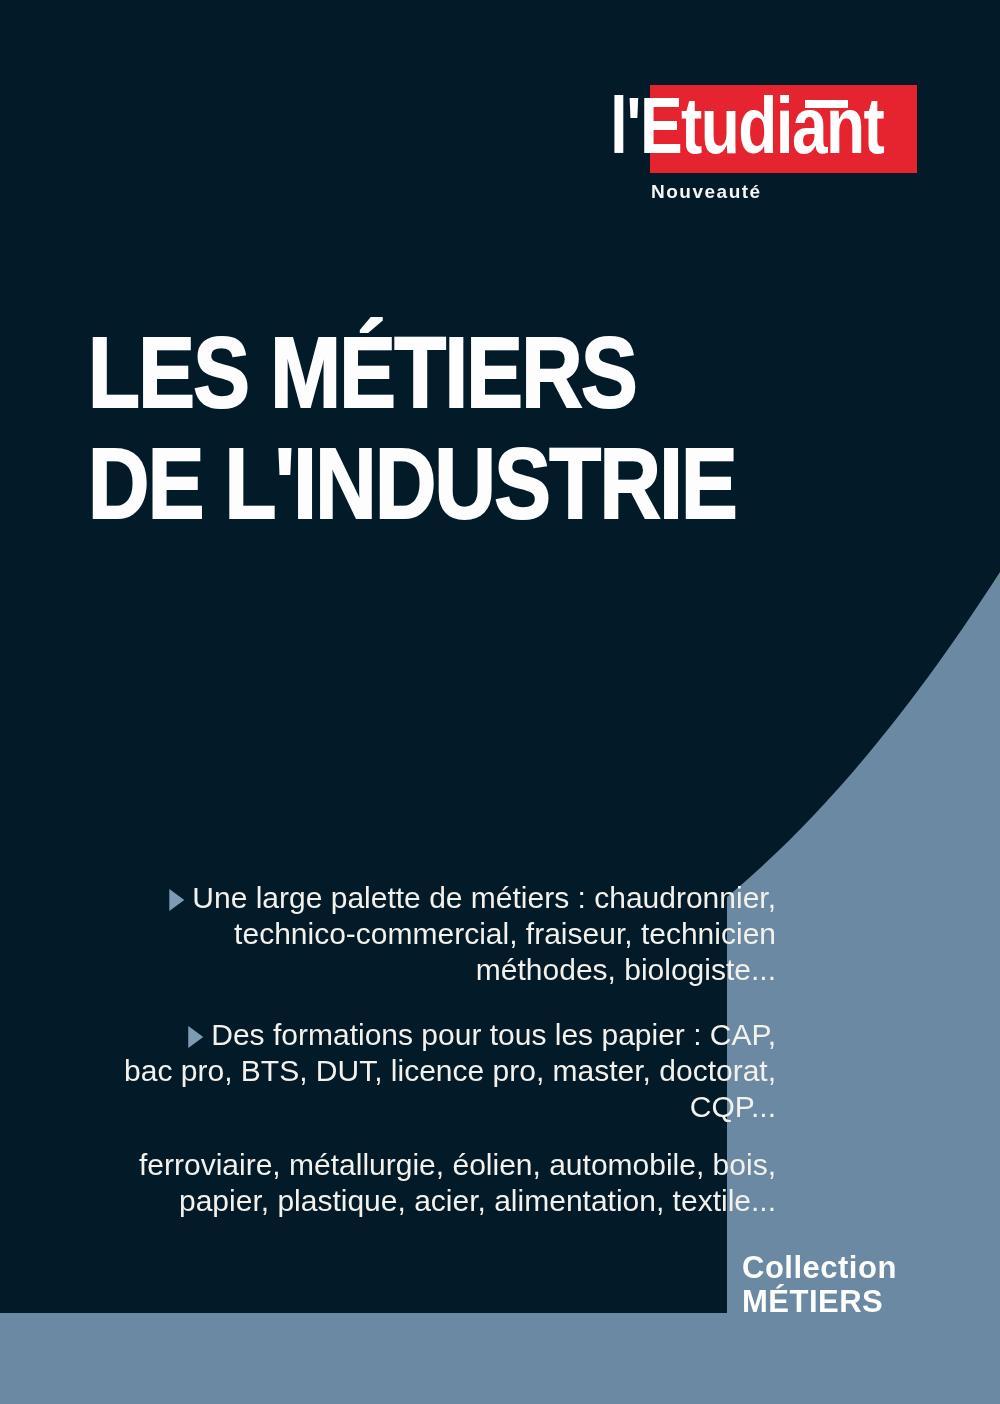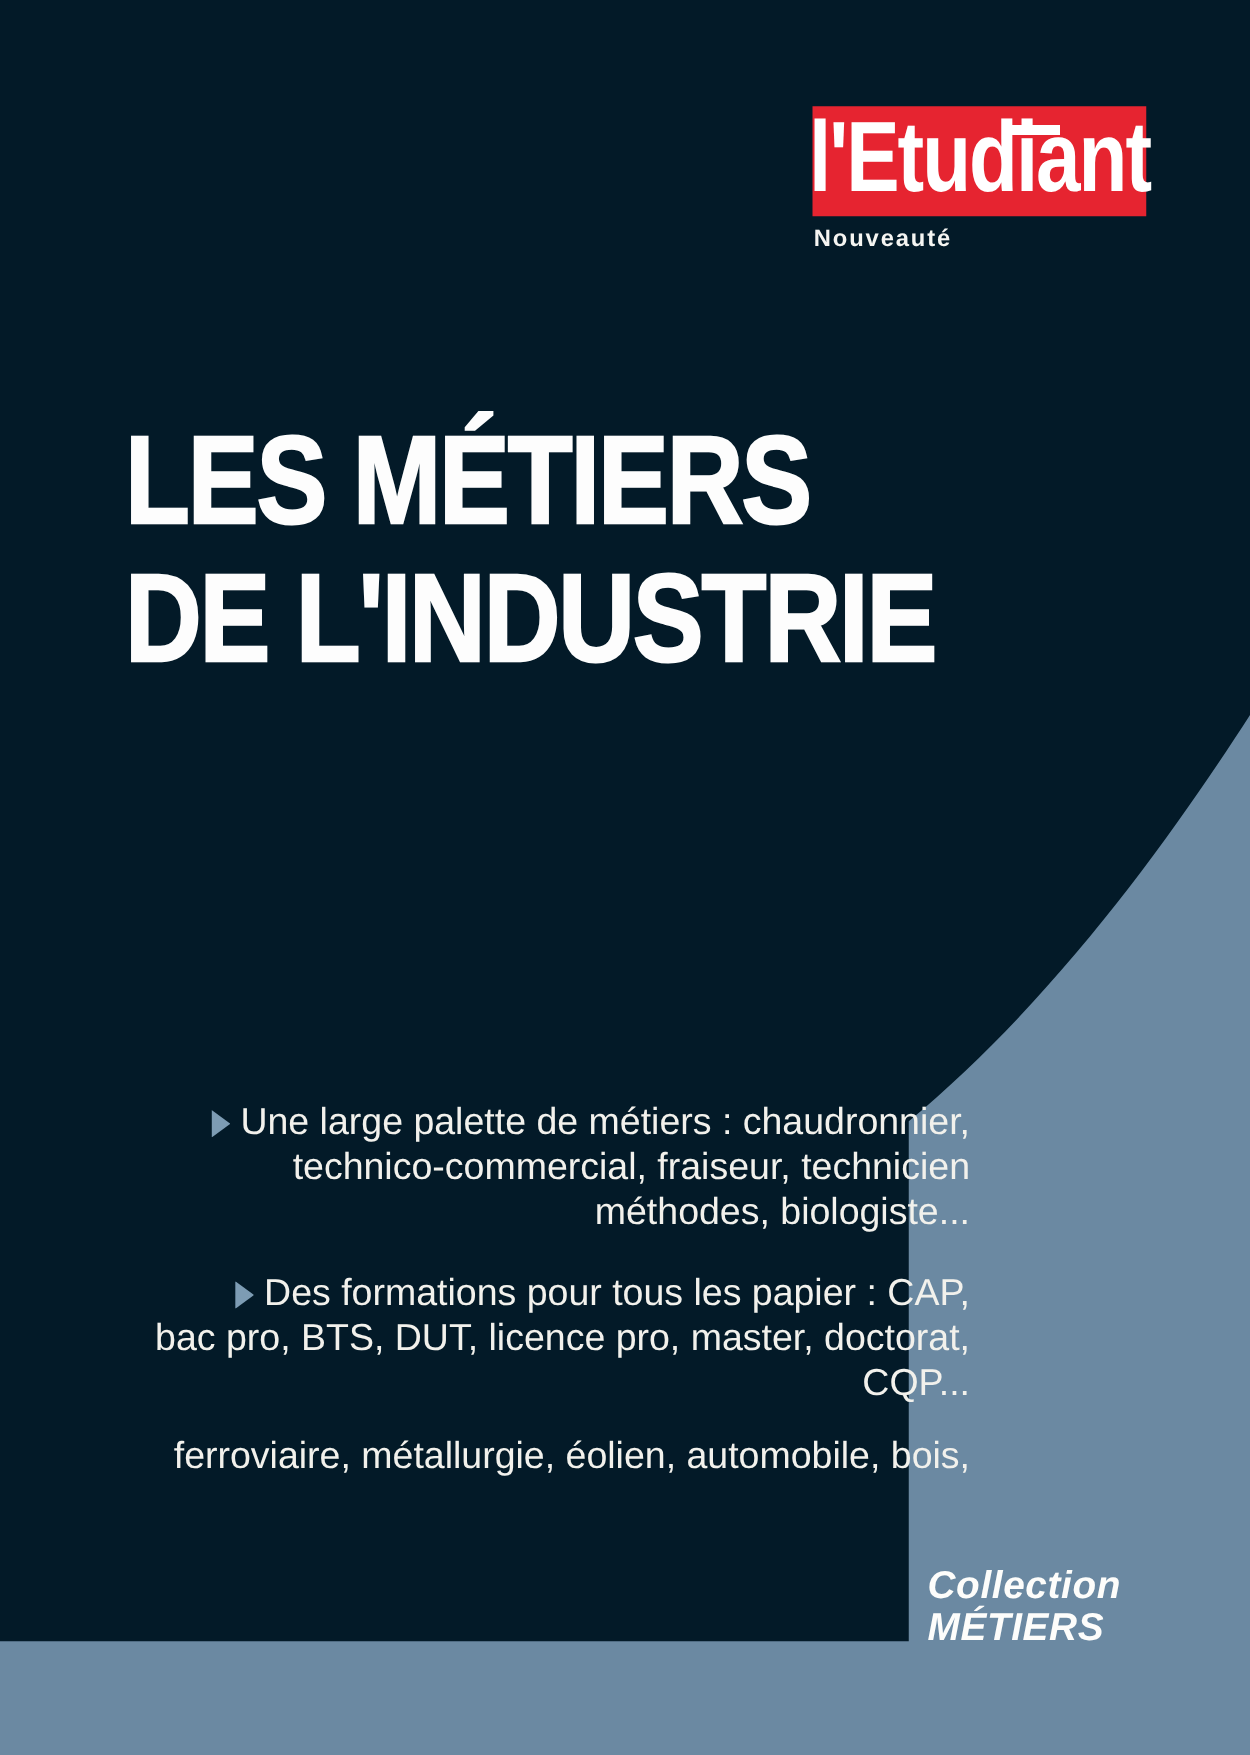--- a/index.html
+++ b/index.html
@@ -19,21 +19,21 @@
     top:0;left:0;
     width:1000px;height:1404px;
     display:block;
   }
   
   .logo{
     position:absolute;
     left:650px;top:85px;
     width:267px;height:88px;
     background:var(--red,#e62430);
-    display:flex;align-items:center;justify-content:center;
+    display:flex;align-items:center;justify-content:flex-end;
   }
   .logo-text{
     color:#ffffff;
     font-weight:700;
     font-size:80px;
     letter-spacing:-2px;
     transform:scaleX(0.8);
     transform-origin:center center;
     white-space:nowrap;
     line-height:88px;
@@ -51,21 +51,21 @@
     color:#f5f5f2;
     font-size:19px;
     letter-spacing:1.5px;
     line-height:28px;
     font-weight:700;
   }
   
   .title{
     position:absolute;
     left:88px;top:317px;
-    margin:12px;
+    margin:0;
     color:#fdfdfd;
   }
   .title .tline{
     display:block;
     font-size:100px;
     line-height:111px;
     font-weight:700;
     letter-spacing:-2px;
     white-space:nowrap;
     transform:scaleX(0.85);
@@ -95,21 +95,21 @@
   
   .collection{
     position:absolute;
     left:742px;top:1251px;
     color:#fdfdfb;
     font-size:31px;
     line-height:34px;
     font-weight:700;
     letter-spacing:0.5px;
   }
-  .collection span{display:block;white-space:nowrap;font-style:italic;}
+  .collection span{display:block;white-space:nowrap;}
 </style>
 </head>
 <body>
 
 <div class="cover" style="--steel-blue: #6b89a2; --red: #e62430; --arrow-blue: #7d9cb4;">
 
   <svg class="panel-svg" viewBox="0 0 1000 1404" preserveAspectRatio="none">
     <path d="M0,0 H1000 V572 C938,668 846,798 727,897 L727,1313 H0 Z" fill="#031a28"></path>
   </svg>
 
@@ -134,20 +134,21 @@
     </p>
 
     <p class="bullet">
       <span class="bline"><span class="arrow"></span><span>Des formations pour tous les papier : CAP,</span></span>
       <span class="bline">bac pro, BTS, DUT, licence pro, master, doctorat,</span>
       <span class="bline">CQP...</span>
     </p>
 
     <p class="bullet">
       <span class="bline">ferroviaire, métallurgie, éolien, automobile, bois,</span>
+      <span class="bline">papier, plastique, acier, alimentation, textile...</span>
     </p>
 
   </div>
 
   <div class="collection">
     <span>Collection</span>
     <span>MÉTIERS</span>
   </div>
 
 </div>

